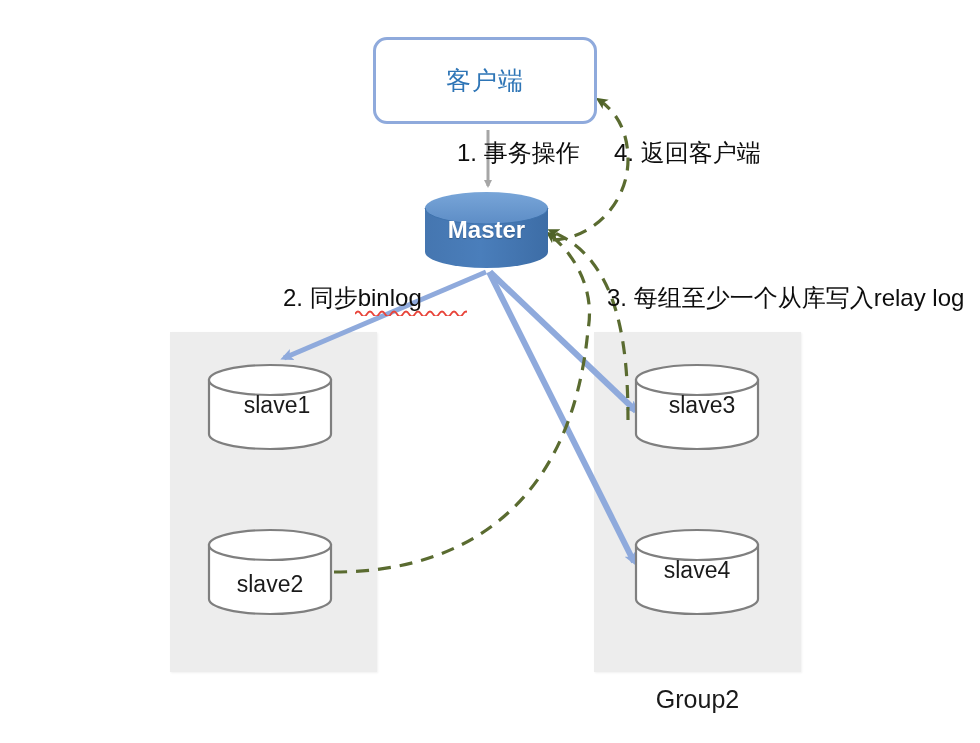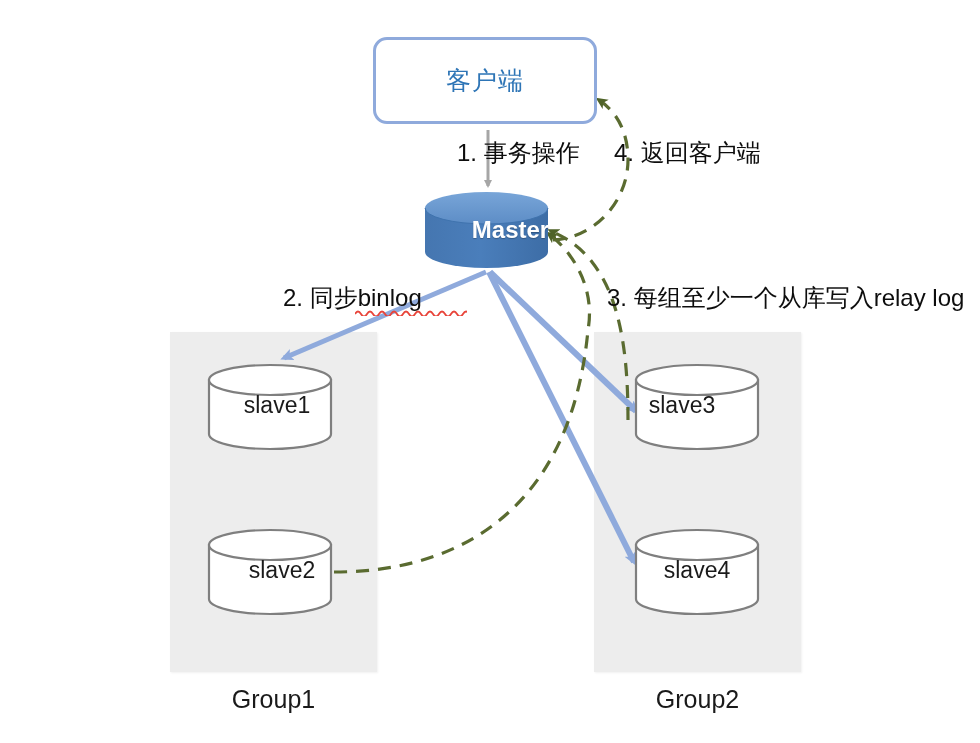--- a/index.html
+++ b/index.html
@@ -181,39 +181,38 @@
     <g>
       <path d="M636,545 L636,599 A61,15 0 0 0 758,599 L758,545 Z" fill="#ffffff" stroke="#7f7f7f" stroke-width="2.2"></path>
       <ellipse cx="697" cy="545" rx="61" ry="15" fill="#ffffff" stroke="#7f7f7f" stroke-width="2.2"></ellipse>
     </g>
   </svg>
 
   <div class="client-box">
     <span class="client-label">客户端</span>
   </div>
 
-  <div class="cyl-label master" style="left:425px; top:216px; width:123px;margin-left:24px;">Master</div>
+  <div class="cyl-label master" style="left:425px; top:216px; width:123px;">Master</div>
 
   <div class="cyl-label slave" style="left:209px; top:392px; width:136px;">slave1</div>
 
-  <div class="cyl-label slave" style="left:209px; top:557px; width:122px;padding-left:12px;">slave2</div>
-
-  <div class="cyl-label slave" style="left:616px; top:392px; width:132px;text-align:center;">slave3</div>
+  <div class="cyl-label slave" style="left:209px; top:571px; width:122px;">slave2</div>
+
+  <div class="cyl-label slave" style="left:636px; top:392px; width:132px;text-align:center;">slave3</div>
 
   <div class="cyl-label slave" style="left:636px; top:557px; width:122px;">slave4</div>
 
   <div class="step-label" style="left:409px; top:137px;margin-left:48px;">1. 事务操作</div>
 
   <div class="step-label" style="left:283px; top:282px;text-align:right;">2. 同步binlog</div>
 
   <svg class="squiggle" style="left:355px; top:309px; width:112px;" viewBox="0 0 112 7" preserveAspectRatio="none">
     <path d="M0,5 Q3,0 6,5 T12,5 T18,5 T24,5 T30,5 T36,5 T42,5 T48,5 T54,5 T60,5 T66,5 T72,5 T78,5 T84,5 T90,5 T96,5 T102,5 T108,5 T114,5" fill="none" stroke="#e8443a" stroke-width="1.8"></path>
   </svg>
 
   <div class="step-label" style="left:607px; top:282px;">3. 每组至少一个从库写入relay log</div>
 
   <div class="step-label" style="left:614px; top:137px;">4. 返回客户端</div>
 
-  <div class="group-caption" style="left:170px; top:685px; width:207px;">Group1</div>
 
   <div class="group-caption" style="left:594px; top:685px; width:207px;">Group2</div>
 
 </div>
 
 </body></html>

